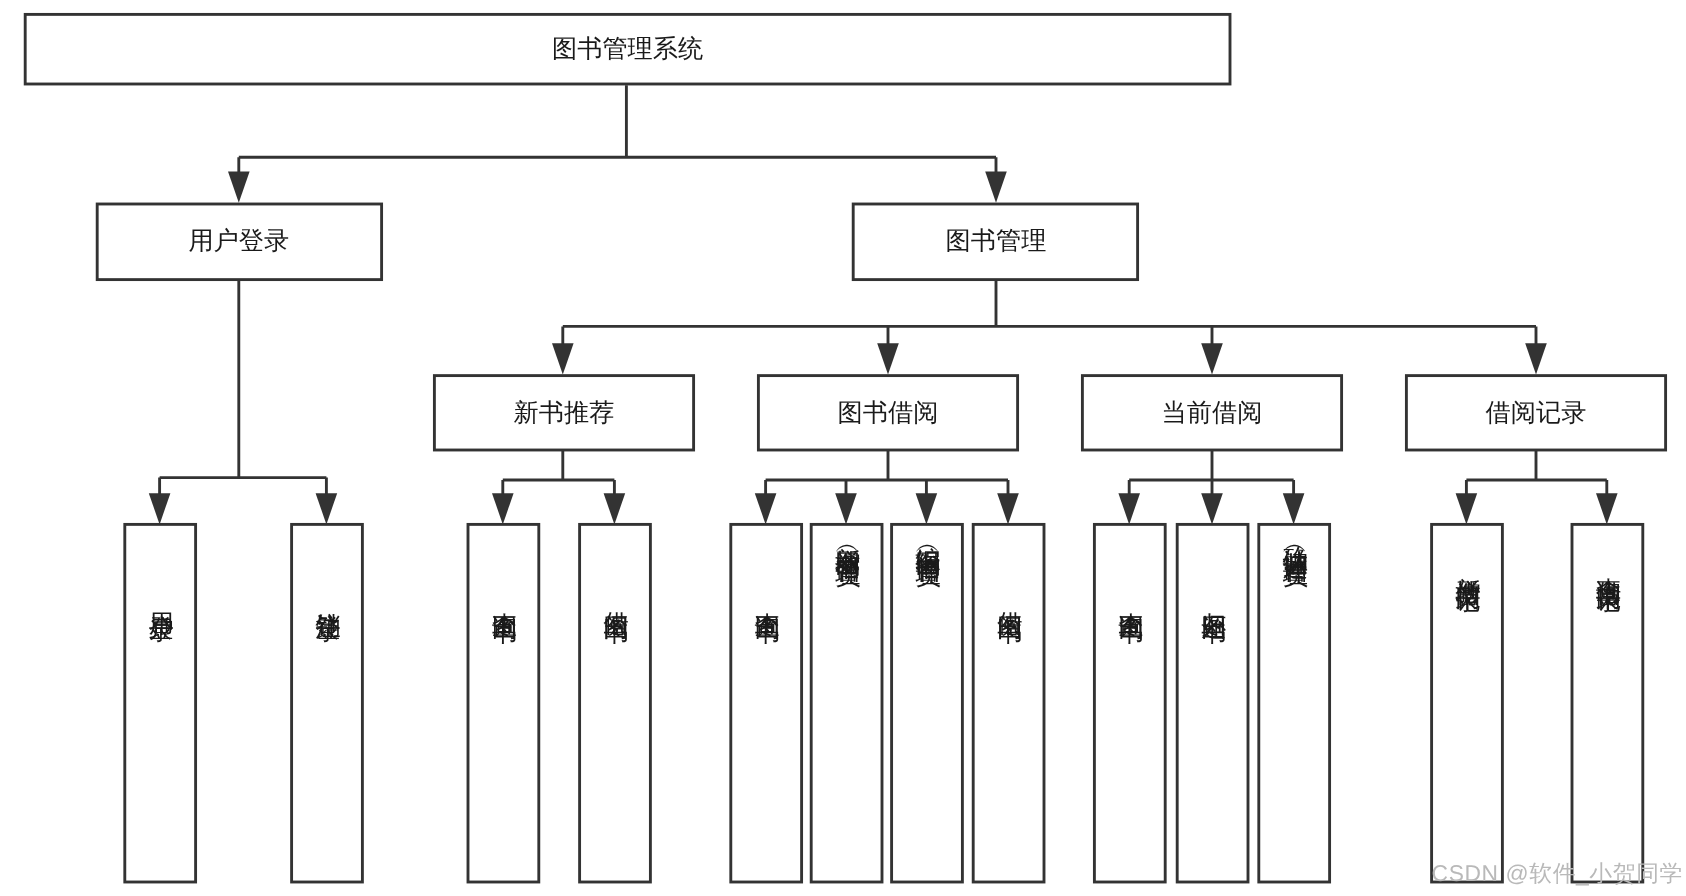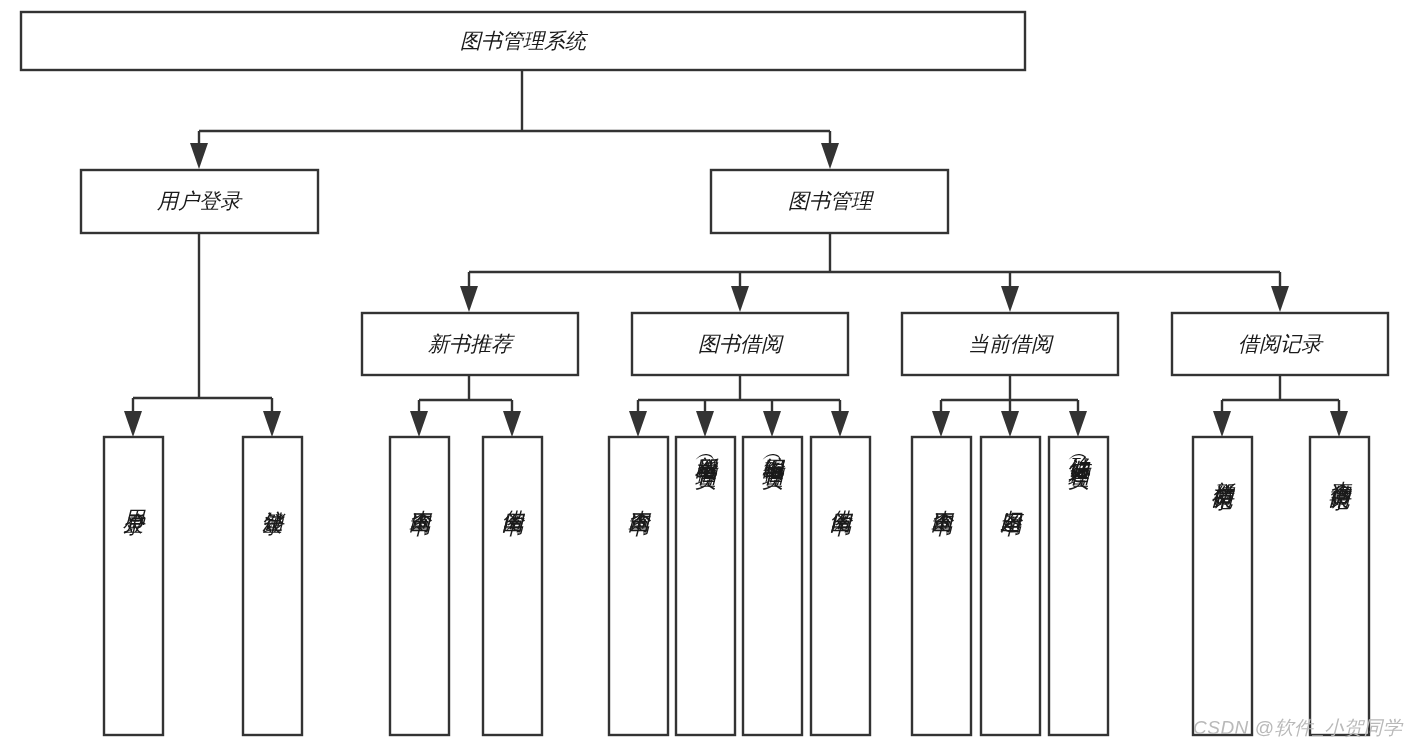--- a/index.html
+++ b/index.html
@@ -11,21 +11,20 @@
     width: 1405px;
     height: 747px;
     font-family: "Liberation Sans", "DejaVu Sans", sans-serif;
     overflow: hidden;
     position: relative;
   }
   #diagram-root {
     position: relative;
     width: 1405px;
     height: 747px;
-    font-style: italic;
   }
   svg.diagram-canvas {
     position: absolute;
     left: 0;
     top: 0;
     width: 1405px;
     height: 747px;
   }
   .node-box {
     fill: #ffffff;

